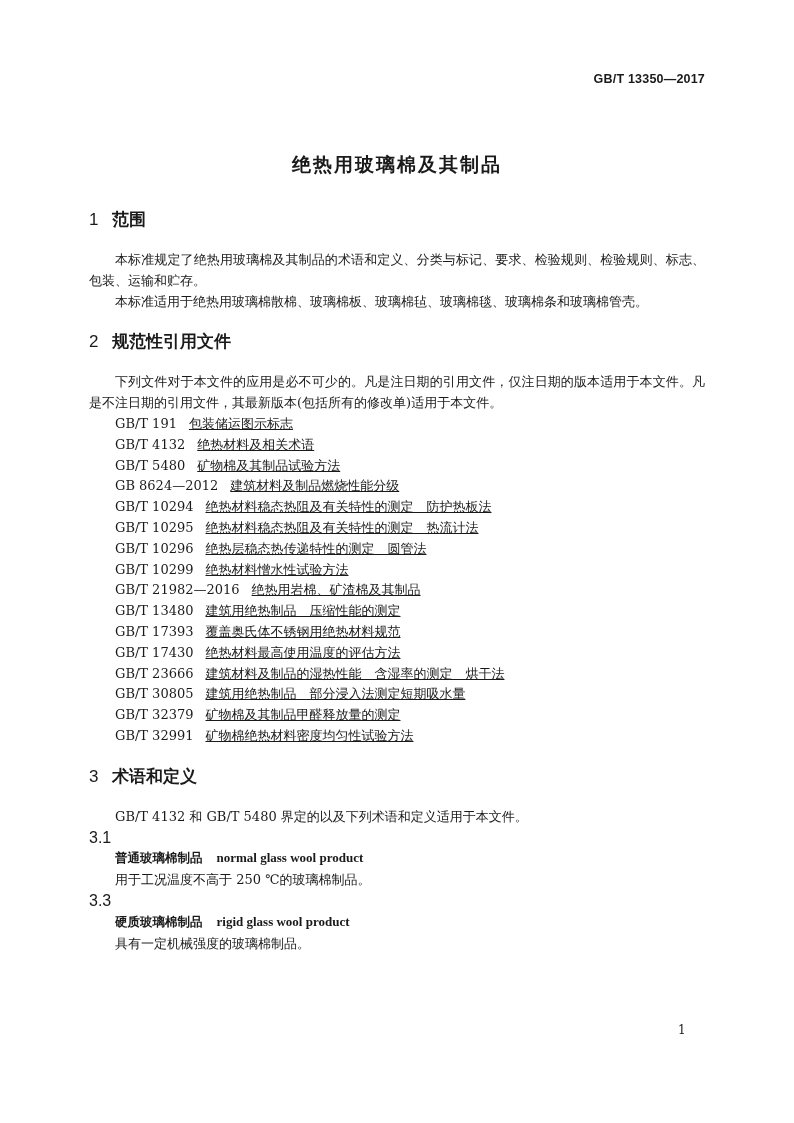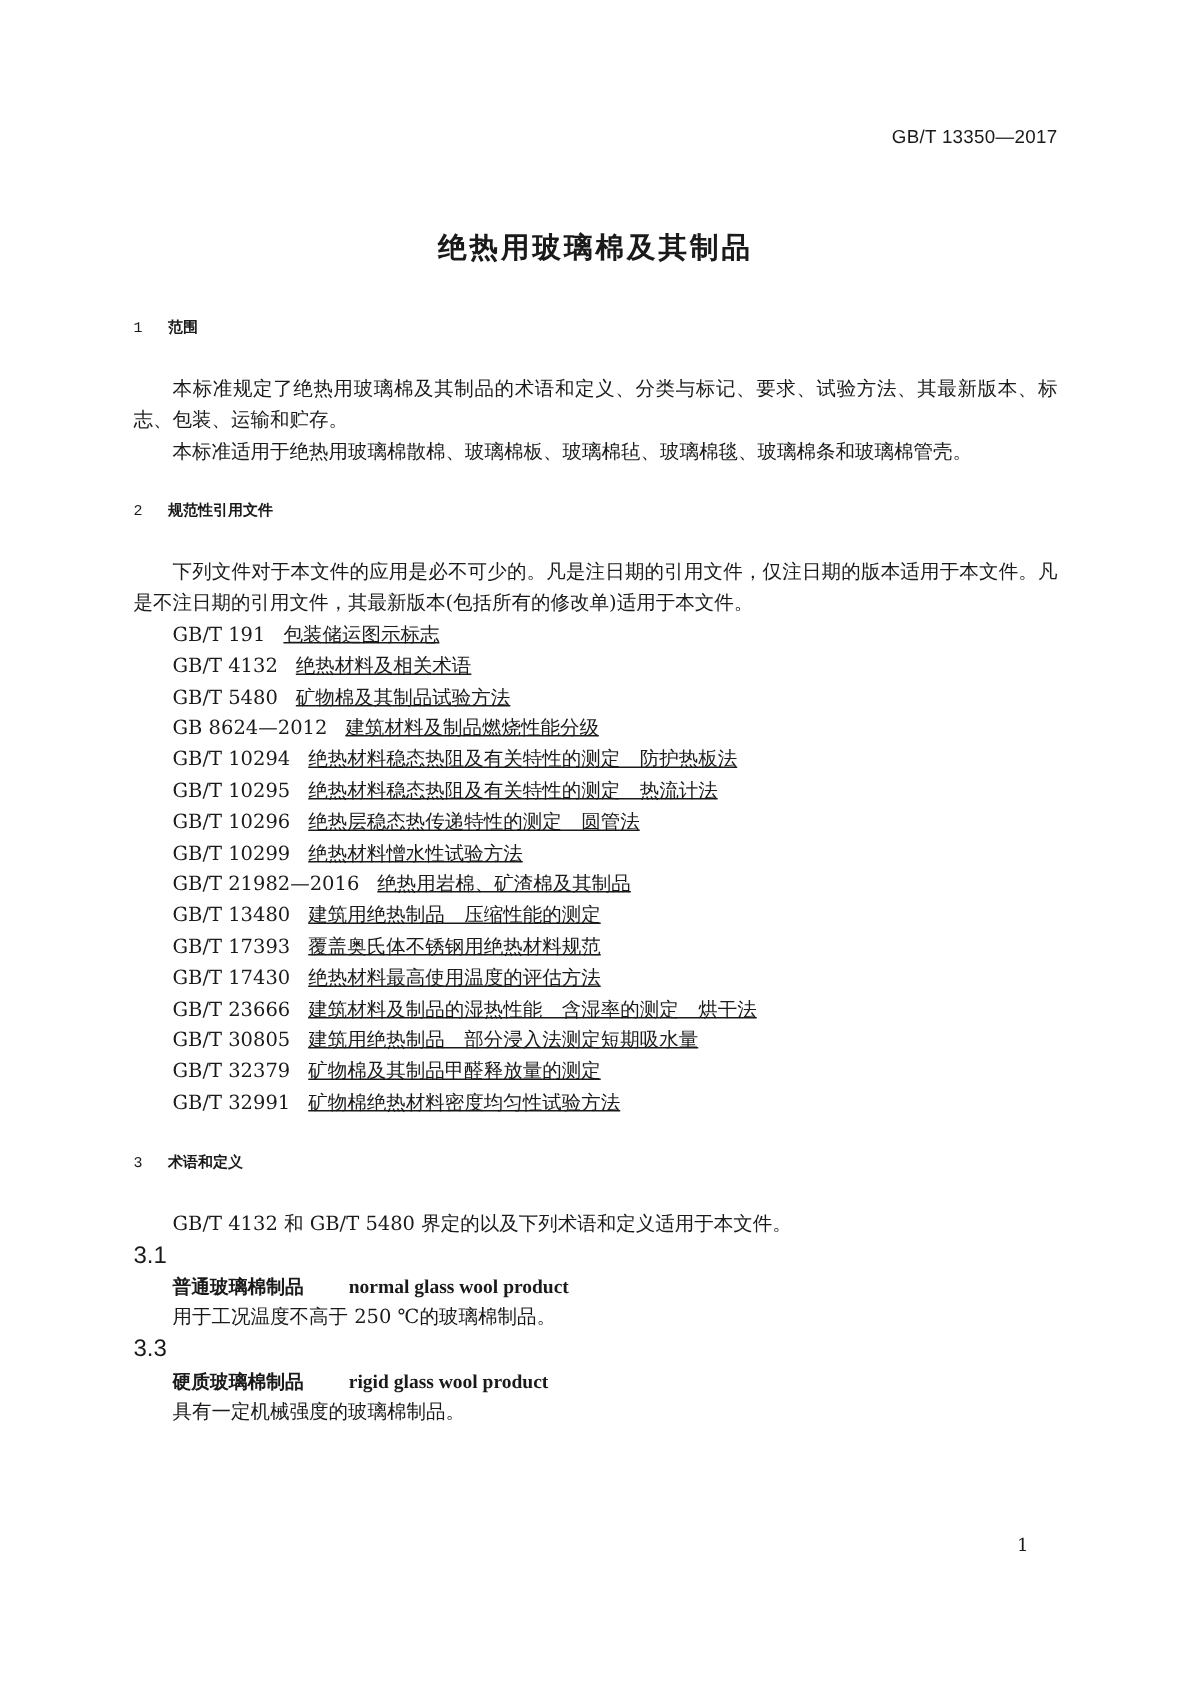--- a/index.html
+++ b/index.html
@@ -1,48 +1,48 @@
 <!DOCTYPE html>
 <html><head>
   <meta charset="utf-8">
   <style>
     html, body { margin: 0; padding: 0; background: #ffffff; }
     body { width: 794px; height: 1123px; position: relative; overflow: hidden;
            font-family: "DejaVu Serif", "Liberation Serif", serif; color: #1a1a1a; }
-    .std-code { position: absolute; top: 84px; right: 89px; font-size: 12.5px; font-weight: normal;
+    .std-code { position: absolute; top: 72px; right: 89px; font-size: 12.5px; font-weight: bold;
                 font-family: "Liberation Sans", "DejaVu Sans", sans-serif; letter-spacing: 0.2px; }
     .doc-title { position: absolute; top: 152px; left: 0; width: 794px; text-align: center;
                  font-size: 19px; font-weight: bold; font-family: "DejaVu Sans", sans-serif; letter-spacing: 2px; }
     .content { position: absolute; left: 89px; top: 210px; width: 616px; font-size: 13px; line-height: 20.8px; }
-    .sec-head { font-family: Liberation Mono, monospace; font-size: 10px; font-weight: bold; height: 20px; }
+    .sec-head { font-family: Liberation Sans, sans-serif; font-size: 17px; font-weight: bold; height: 20px; }
     .sec-head .num { display: inline-block; width: 23px; font-weight: normal; }
     .para { text-indent: 26px; text-align: justify; }
     .ref { padding-left: 26px; white-space: nowrap; text-decoration: underline; }
     .ref .code { display: inline-block; margin-right: 12px; }
     .term-num { font-family: "Liberation Sans", sans-serif; font-size: 16px; height: 20.8px; }
     .term-title { padding-left: 26px; font-weight: bold; font-size: 12.5px; }
-    .term-title .cn { font-family: Liberation Serif, serif; margin-right: 30px; }
+    .term-title .cn { font-family: Liberation Mono, monospace; margin-right: 14px; }
     .term-title .en { font-family: "Liberation Serif", serif; font-size: 13px; }
     .term-def { padding-left: 26px; }
     .gap { height: 20px; }
     .page-num { position: absolute; top: 1023px; left: 678px; font-size: 12px; }
   </style>
 </head>
 <body>
 
 <div class="std-code">GB/T 13350—2017</div>
 <div class="doc-title">绝热用玻璃棉及其制品</div>
 
 <div class="content">
 
   <div class="sec-head">
     <span class="num">1</span><span>范围</span>
   </div>
   <div class="gap"></div>
-  <div class="para">本标准规定了绝热用玻璃棉及其制品的术语和定义、分类与标记、要求、试验方法、其最新版本、标志、包装、运输和贮存。</div>
+  <div class="para">本标准规定了绝热用玻璃棉及其制品的术语和定义、分类与标记、要求、检验规则、检验规则、标志、包装、运输和贮存。</div>
   <div class="para">本标准适用于绝热用玻璃棉散棉、玻璃棉板、玻璃棉毡、玻璃棉毯、玻璃棉条和玻璃棉管壳。</div>
   <div class="gap"></div>
 
   <div class="sec-head">
     <span class="num">2</span><span>规范性引用文件</span>
   </div>
   <div class="gap"></div>
   <div class="para">下列文件对于本文件的应用是必不可少的。凡是注日期的引用文件，仅注日期的版本适用于本文件。凡是不注日期的引用文件，其最新版本(包括所有的修改单)适用于本文件。</div>
   <div>
     <div class="ref"><span class="code">GB/T 191</span><span>包装储运图示标志</span></div>

